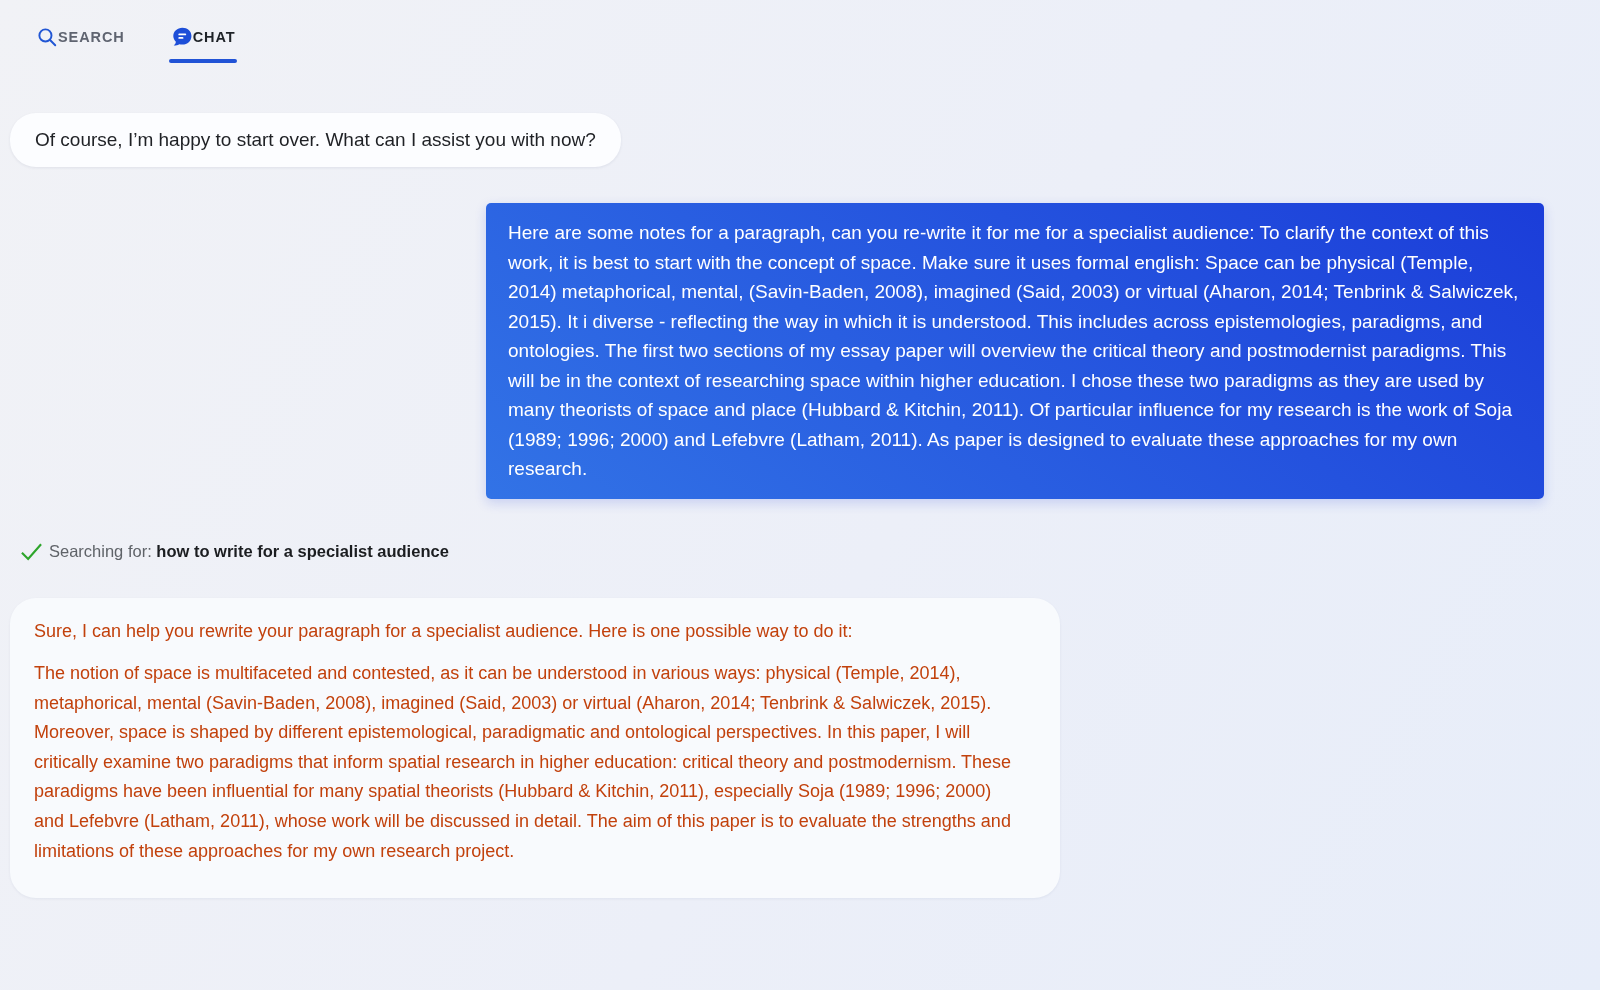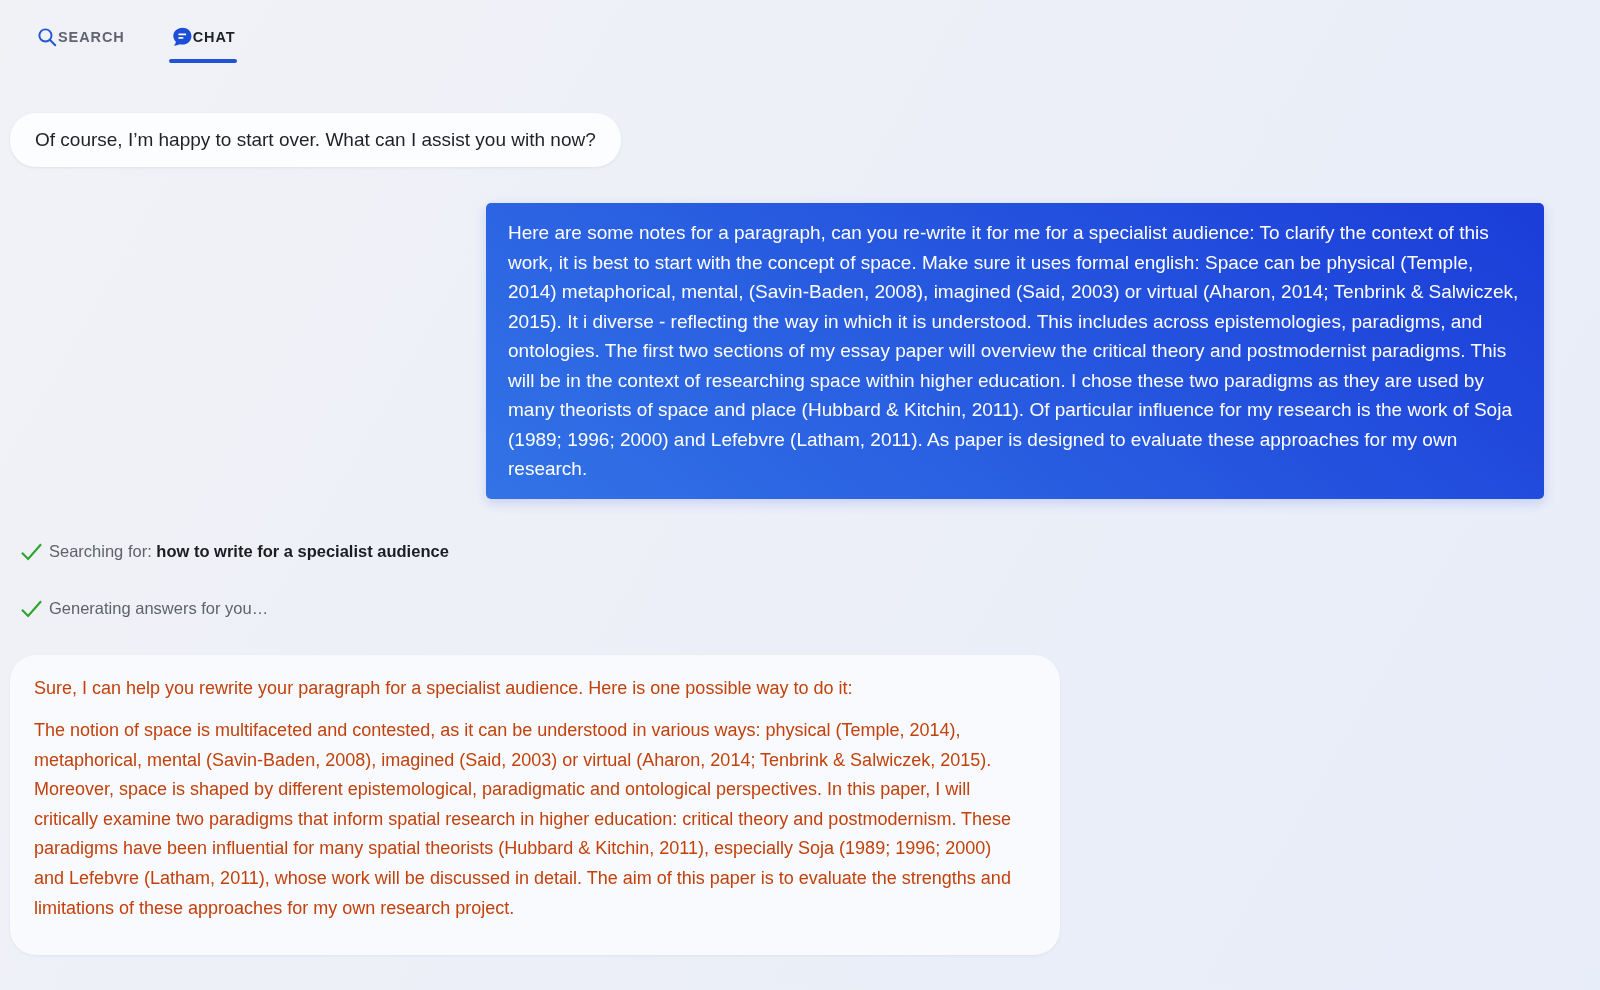--- a/index.html
+++ b/index.html
@@ -149,28 +149,20 @@
 
     <div class="status">
       <span class="check">
         <svg viewBox="0 0 24 24" fill="none" stroke="#2da52b" stroke-width="1.9">
           <path d="M3.5 13.2 L9 18.6 L20.5 5.6"></path>
         </svg>
       </span>
       <span class="status-text"><span>Searching for:</span> <b>how to write for a specialist audience</b></span>
     </div>
 
-    <div class="status">
-      <span class="check">
-        <svg viewBox="0 0 24 24" fill="none" stroke="#2da52b" stroke-width="1.9">
-          <path d="M3.5 13.2 L9 18.6 L20.5 5.6"></path>
-        </svg>
-      </span>
-      <span class="status-text">Generating answers for you…</span>
-    </div>
 
     <div class="bubble reply">
       <p>Sure, I can help you rewrite your paragraph for a specialist audience. Here is one possible way to do it:</p>
       <p>The notion of space is multifaceted and contested, as it can be understood in various ways: physical (Temple, 2014), metaphorical, mental (Savin-Baden, 2008), imagined (Said, 2003) or virtual (Aharon, 2014; Tenbrink &amp; Salwiczek, 2015). Moreover, space is shaped by different epistemological, paradigmatic and ontological perspectives. In this paper, I will critically examine two paradigms that inform spatial research in higher education: critical theory and postmodernism. These paradigms have been influential for many spatial theorists (Hubbard &amp; Kitchin, 2011), especially Soja (1989; 1996; 2000) and Lefebvre (Latham, 2011), whose work will be discussed in detail. The aim of this paper is to evaluate the strengths and limitations of these approaches for my own research project.</p>
     </div>
 
   </section>
 </div>
 
 </body></html>

